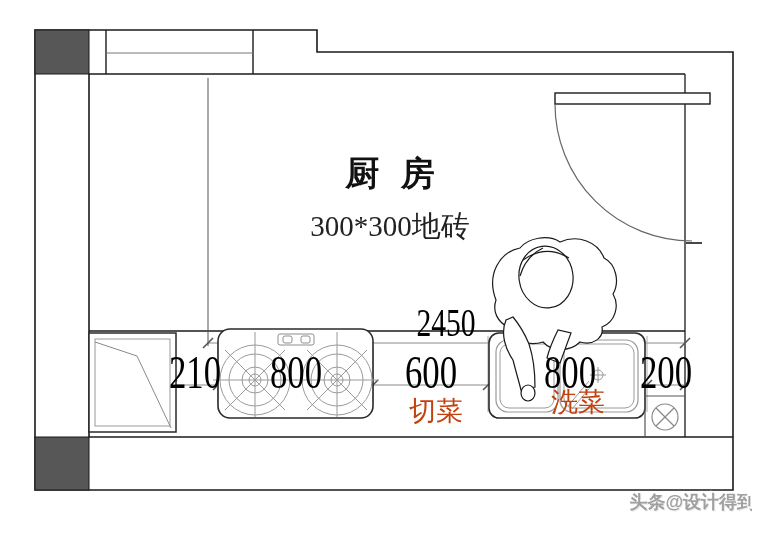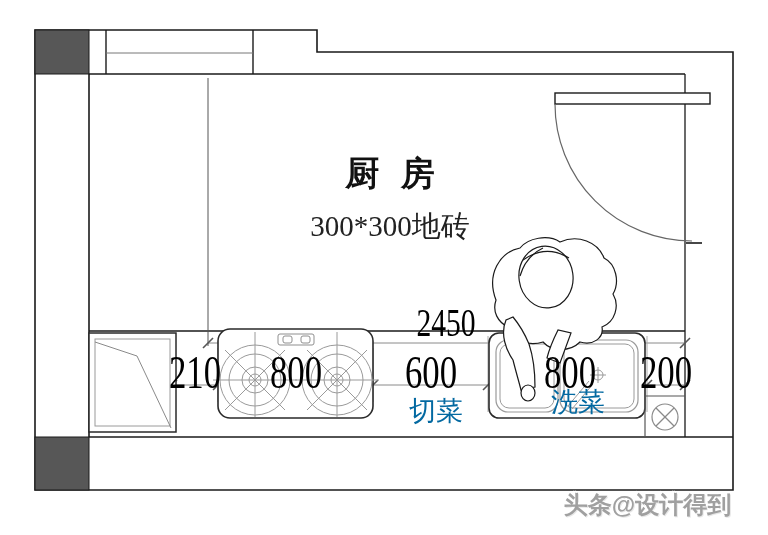--- a/index.html
+++ b/index.html
@@ -9,24 +9,24 @@
   .txt{position:absolute;line-height:1;white-space:nowrap;color:#000;}
   .room-title{left:290px;top:156px;width:200px;text-align:center;font-size:34px;font-weight:bold;
               word-spacing:12px;color:#111;}
   .tile-note{left:280px;top:212px;width:220px;text-align:center;font-size:29px;
              font-family:"Liberation Serif",serif;color:#222;}
   .dim-num{font-family:"Liberation Serif",serif;color:#000;text-align:center;
            transform:scaleX(.74);transform-origin:center;}
   .dim-overall{left:394px;top:303px;width:104px;font-size:40px;}
   .dim-seg{top:349px;width:100px;font-size:47px;}
   .seg0{left:145px;} .seg1{left:246px;} .seg2{left:381px;} .seg3{left:520px;} .seg4{left:616px;}
-  .work-label{font-family:"Liberation Serif",serif;font-size:27px;color:#0369a1;text-align:center;}
+  .work-label{font-family:"Liberation Serif",serif;font-size:27px;color:#c2410c;text-align:center;}
   .cutting{left:396px;top:398px;width:80px;}
   .washing{left:536px;top:389px;width:84px;}
-  .watermark{left:540px;top:493px;width:215px;text-align:center;font-size:24px;font-weight:bold;
+  .watermark{left:540px;top:493px;width:215px;text-align:right;font-size:18px;font-weight:bold;
              color:#a0a0a0;text-shadow:-2px -2px 0 #ffffff,1px 1px 0 #e8e8e8;}
 </style>
 </head>
 <body>
 
 <div class="plan">
 
   <svg width="768" height="535" viewBox="0 0 768 535">
 
     <g fill="none" stroke="#1a1a1a" stroke-width="1.6">

